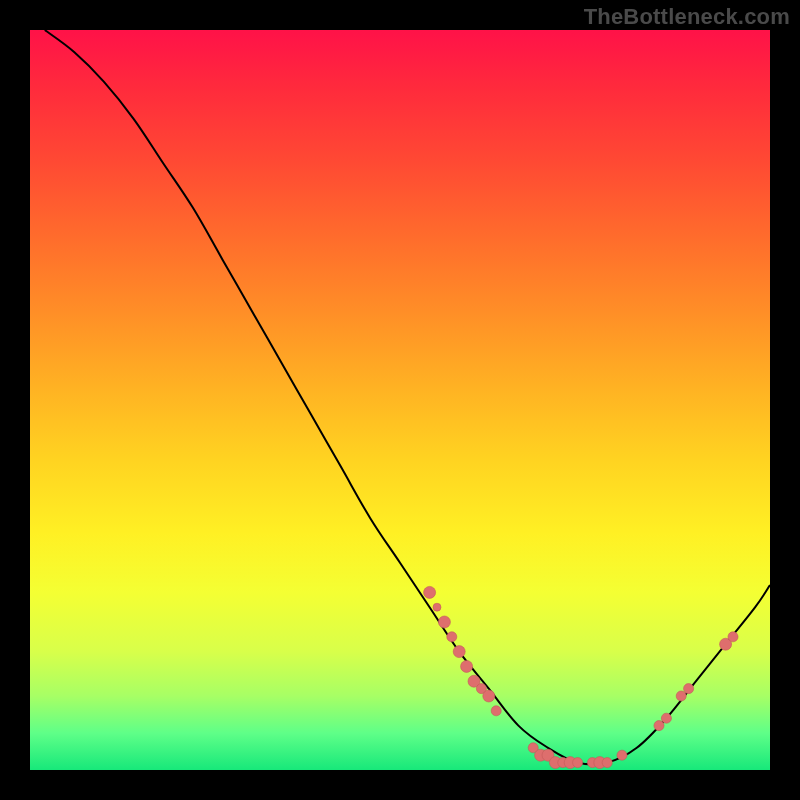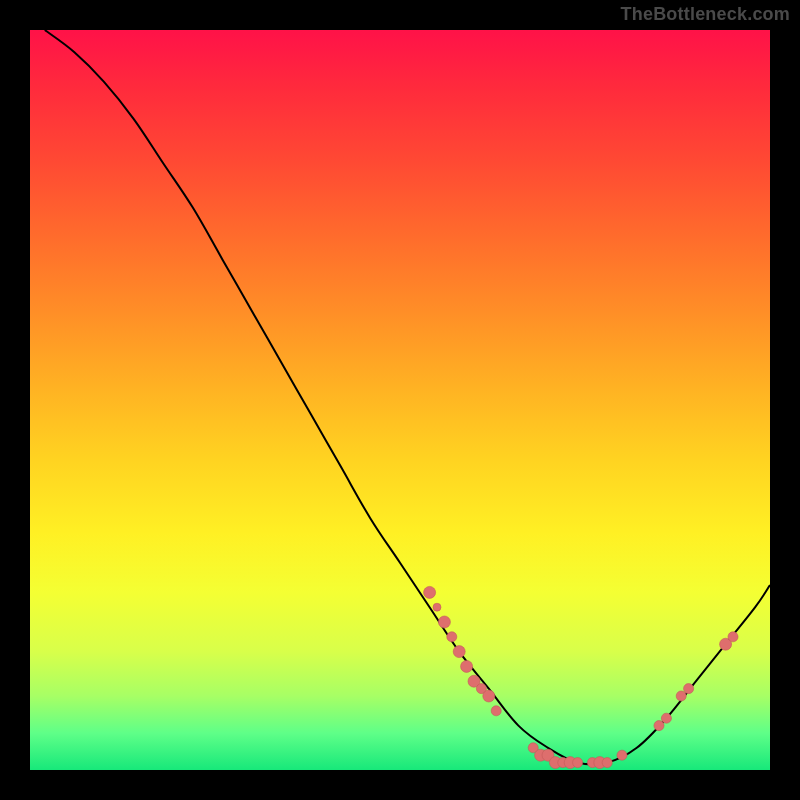--- a/index.html
+++ b/index.html
@@ -14,21 +14,21 @@
   .frame {
     position: relative;
     width: 800px;
     height: 800px;
   }
   .watermark {
     position: absolute;
     top: 4px;
     right: 10px;
     color: #4a4a4a;
-    font-size: 18px;
+    font-size: 22px;
     font-weight: bold;
     letter-spacing: 0.2px;
     user-select: none;
   }
   .plot-area {
     position: absolute;
     left: 30px;
     top: 30px;
     width: 740px;
     height: 740px;

